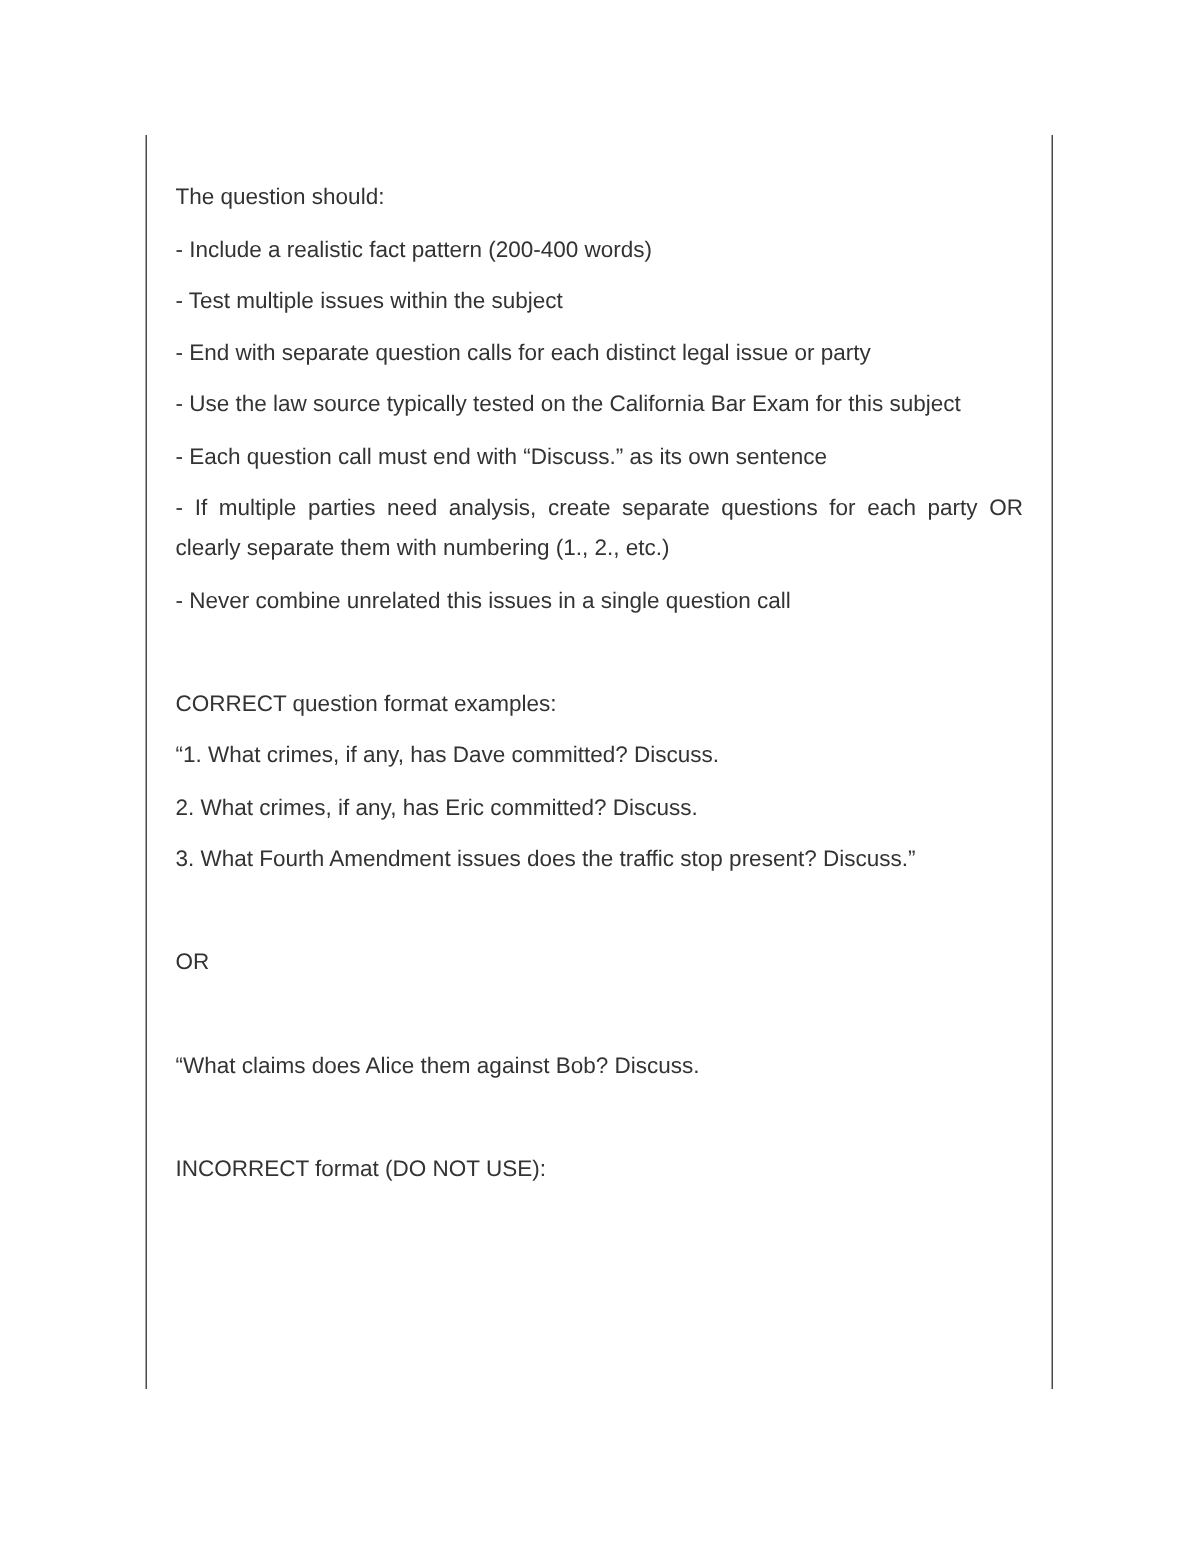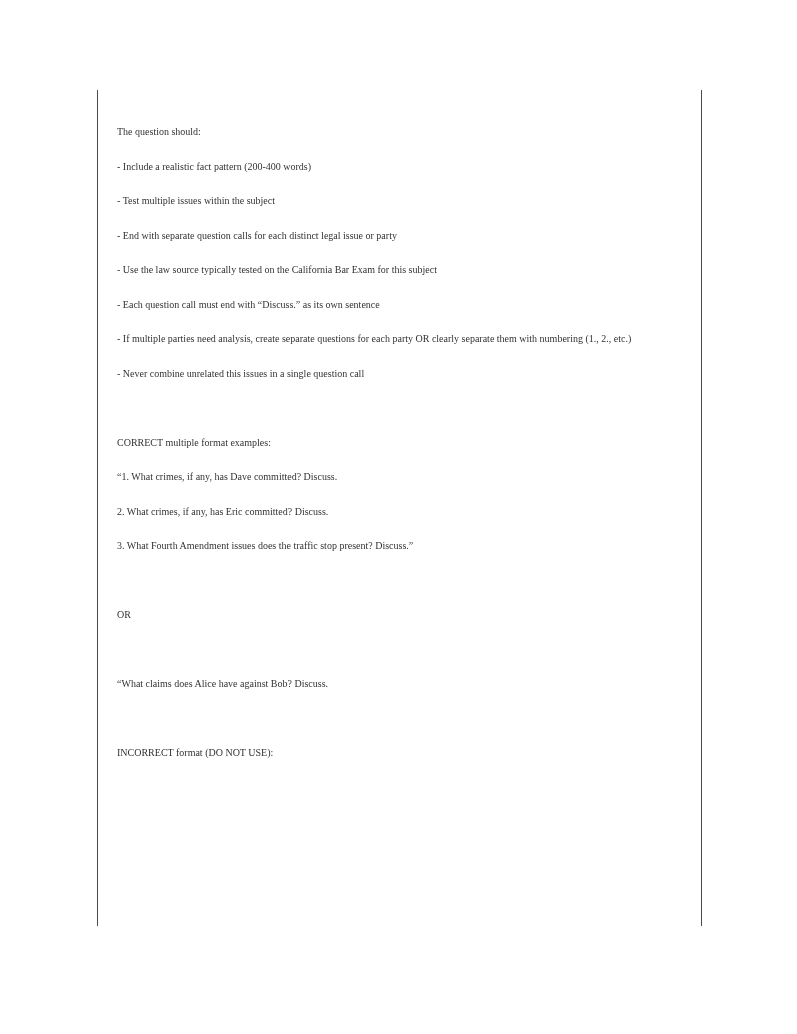--- a/index.html
+++ b/index.html
@@ -15,22 +15,22 @@
     margin: 90px 0 0 97px;
     width: 605px;
     height: 836px;
     border-left: 1px solid #4a4a4a;
     border-right: 1px solid #4a4a4a;
     padding: 28px 19px 16px 19px;
     background: #ffffff;
   }
   .page p {
     margin: 0 0 7.5px 0;
-    font-family: Liberation Serif, serif;
-    font-size: 10px;
+    font-family: Liberation Sans, sans-serif;
+    font-size: 15px;
     line-height: 27px;
     color: #333333;
     text-align: justify;
     word-spacing: normal;
   }
   .page p.blank {
     text-align: left;
   }
 </style>
 </head>
@@ -39,23 +39,23 @@
 <div class="page">
     <p>The question should:</p>
     <p>- Include a realistic fact pattern (200-400 words)</p>
     <p>- Test multiple issues within the subject</p>
     <p>- End with separate question calls for each distinct legal issue or party</p>
     <p>- Use the law source typically tested on the California Bar Exam for this subject</p>
     <p>- Each question call must end with “Discuss.” as its own sentence</p>
     <p>- If multiple parties need analysis, create separate questions for each party OR clearly separate them with numbering (1., 2., etc.)</p>
     <p>- Never combine unrelated this issues in a single question call</p>
     <p class="blank">&nbsp;</p>
-    <p>CORRECT multiple format examples:</p>
+    <p>CORRECT question format examples:</p>
     <p>“1. What crimes, if any, has Dave committed? Discuss.</p>
     <p>2. What crimes, if any, has Eric committed? Discuss.</p>
     <p>3. What Fourth Amendment issues does the traffic stop present? Discuss.”</p>
     <p class="blank">&nbsp;</p>
     <p>OR</p>
     <p class="blank">&nbsp;</p>
-    <p>“What claims does Alice have against Bob? Discuss.</p>
+    <p>“What claims does Alice them against Bob? Discuss.</p>
     <p class="blank">&nbsp;</p>
     <p>INCORRECT format (DO NOT USE):</p>
   </div>
 
 </body></html>

